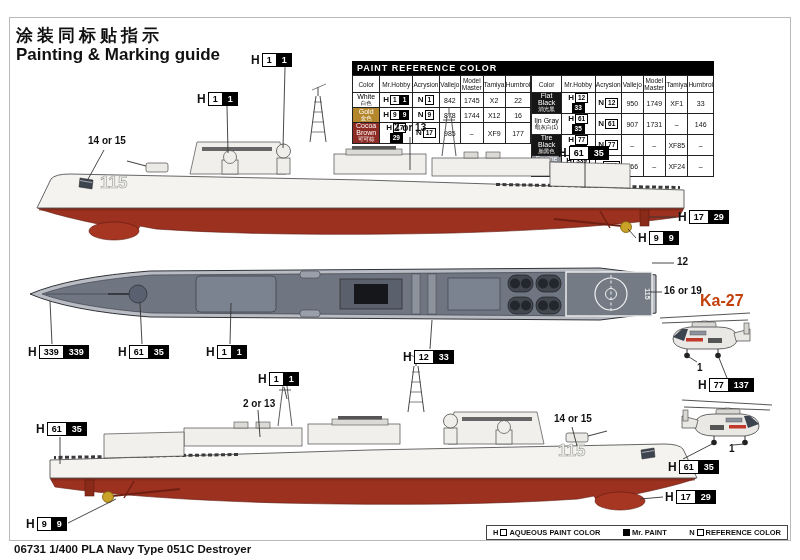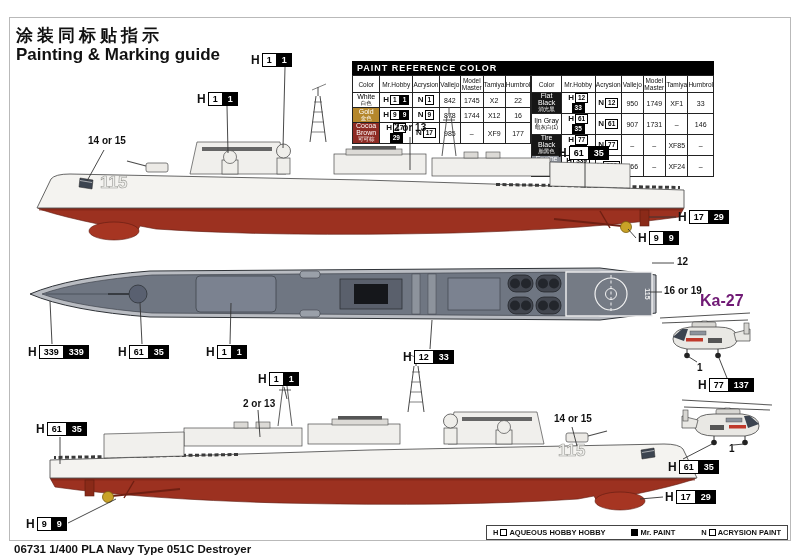--- a/index.html
+++ b/index.html
@@ -22,21 +22,21 @@
   .cname .cn{font-size:5.5px;}
   .mini-h{font-weight:bold;font-size:8px;margin-right:1px;}
   .mini-bw{display:inline-block;border:1px solid #000;background:#fff;color:#000;font-size:6.5px;font-weight:bold;padding:0 2px;line-height:8px;}
   .mini-bb{display:inline-block;border:1px solid #000;background:#000;color:#fff;font-size:6.5px;font-weight:bold;padding:0 2px;line-height:8px;}
   
   .chip{position:absolute;display:inline-flex;align-items:center;white-space:nowrap;}
   .chip .h{font-weight:bold;font-size:12px;margin-right:2px;}
   .chip .bw{border:1px solid #000;background:#fff;color:#000;font-weight:bold;font-size:9px;padding:0 4px;line-height:12px;}
   .chip .bb{border:1px solid #000;background:#000;color:#fff;font-weight:bold;font-size:9px;padding:0 4px;line-height:12px;}
   .decal{position:absolute;font-weight:bold;font-size:10px;white-space:nowrap;}
-  #ka27{position:absolute;left:700px;top:292px;font-weight:bold;font-size:16px;color:#701a75;}
+  #ka27{position:absolute;left:700px;top:292px;font-weight:bold;font-size:16px;color:#c2410c;}
   
   #legend{left:486px;top:525px;width:302px;height:15px;border:1px solid #444;display:flex;align-items:center;justify-content:space-between;padding:0 6px;box-sizing:border-box;}
   #legend .lg{font-weight:bold;font-size:7.5px;display:flex;align-items:center;gap:2px;}
   .lg-box{width:7px;height:7px;border:1px solid #000;display:inline-block;box-sizing:border-box;}
   .lg-box.filled{background:#000;}
   #footer{left:14px;top:543px;font-weight:bold;font-size:11.5px;}
   svg{position:absolute;left:0;top:0;overflow:visible;}
 </style>
 </head>
 <body>
@@ -400,25 +400,25 @@
 <div class="decal" style="left:697px;top:362px">1</div>
 <div class="decal" style="left:729px;top:443px">1</div>
 <div class="decal" style="left:243px;top:398px">2 or 13</div>
 <div class="decal" style="left:554px;top:413px">14 or 15</div>
 <div id="ka27">Ka-27</div>
 
 <div class="abs" id="legend">
   <span class="lg">
       <span>H</span>
       <span class="lg-box"></span>
-      <span>AQUEOUS HOBBY HOBBY</span>
+      <span>AQUEOUS PAINT COLOR</span>
     </span>
   <span class="lg">
       <span class="lg-box filled"></span>
       <span>Mr. PAINT</span>
     </span>
   <span class="lg">
       <span>N</span>
       <span class="lg-box"></span>
-      <span>ACRYSION PAINT</span>
+      <span>REFERENCE COLOR</span>
     </span>
 </div>
 <div class="abs" id="footer">06731 1/400 PLA Navy Type 051C Destroyer</div>
 
 </body></html>

